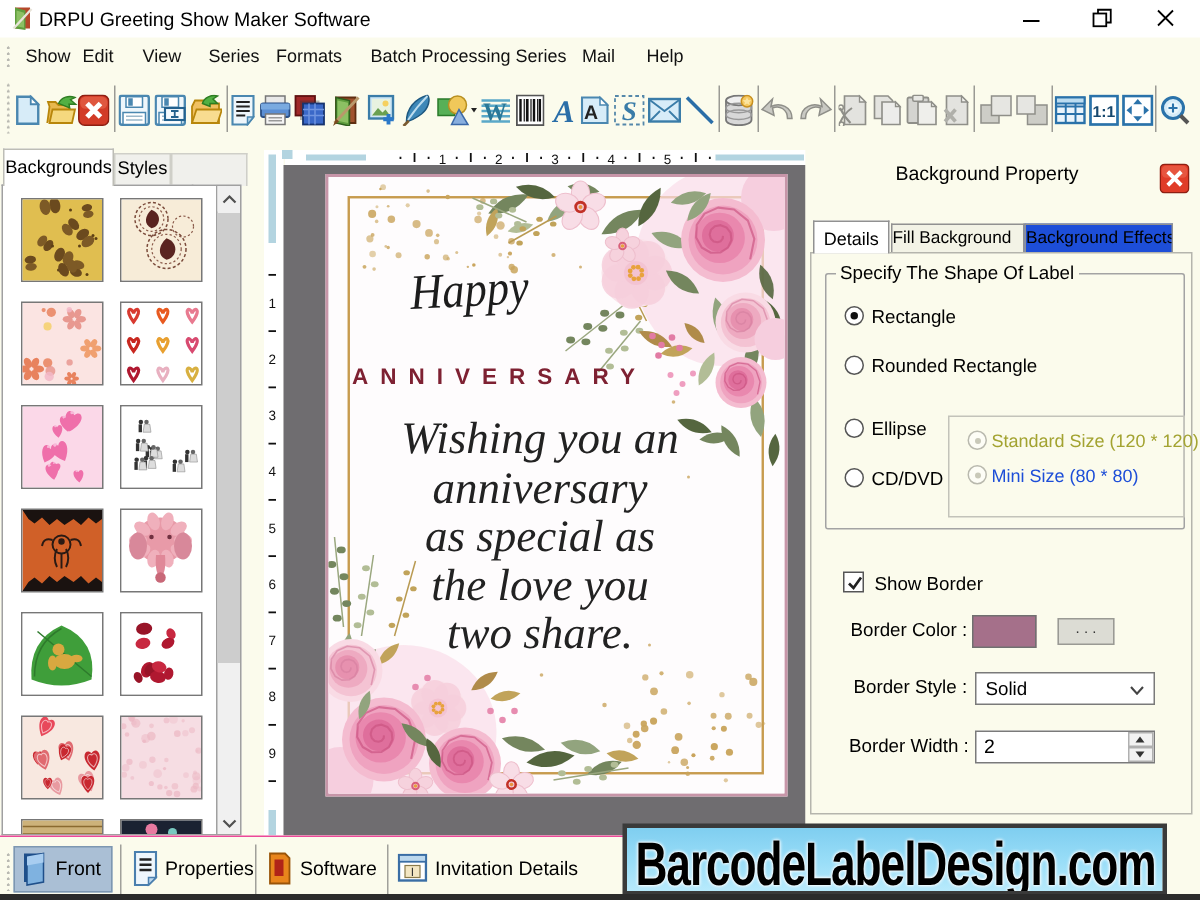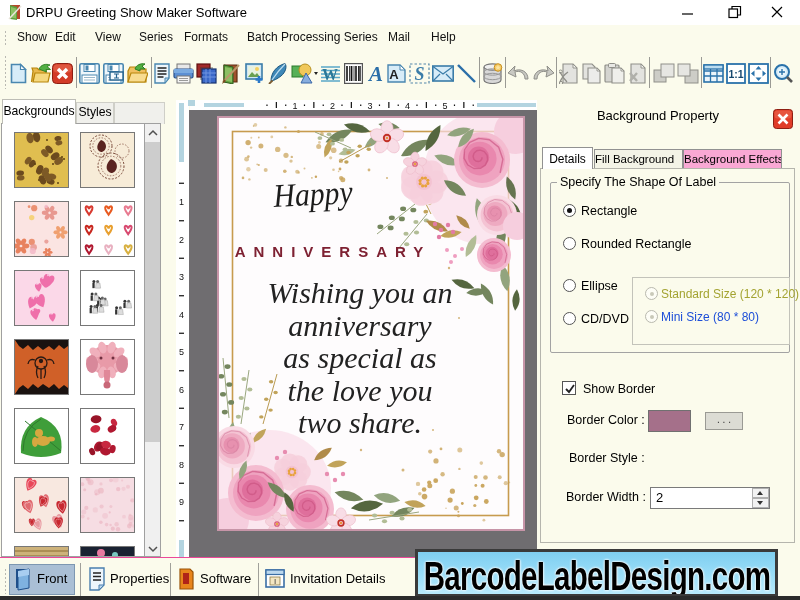--- a/index.html
+++ b/index.html
@@ -977,21 +977,21 @@
 </div>
 <div class="abs" id="rightpanel">
   <div class="abs" style="left:6px;top:13px;width:230px;text-align:center;font-size:13px;color:#000">Background Property</div>
   <svg class="abs" style="left:236px;top:14px" width="20" height="20" viewBox="0 0 20 20">
         <rect x="0.5" y="0.5" width="19" height="19" rx="3" fill="#e03c28" stroke="#8e1f12"></rect>
         <rect x="1.5" y="1.5" width="17" height="8" rx="3" fill="#ec6a52" opacity="0.55"></rect>
         <path d="M5.5 5.5 L14.5 14.5 M14.5 5.5 L5.5 14.5" stroke="#fff" stroke-width="2.6"></path>
       </svg>
   <div class="abs" style="left:5px;top:52px;width:51px;height:22px;background:#fff;border:1px solid #919191;border-bottom:none;z-index:2;font-size:12px;text-align:center;padding-top:4px">Details</div>
   <div class="abs" style="left:57px;top:54px;width:89px;height:20px;background:#f3f3e6;border:1px solid #919191;border-bottom:none;font-size:11.5px;padding-top:3px">Fill Background</div>
-  <div class="abs" style="left:146px;top:54px;width:99px;height:20px;background:#f9a8d4;border:1px solid #919191;border-bottom:none;font-size:11.5px;text-align:center;padding-top:3px;white-space:nowrap;overflow:hidden">Background Effects</div>
+  <div class="abs" style="left:146px;top:54px;width:99px;height:20px;background:#1d4ed8;border:1px solid #919191;border-bottom:none;font-size:11.5px;text-align:center;padding-top:3px;white-space:nowrap;overflow:hidden">Background Effects</div>
   <div class="abs" style="left:3px;top:73px;width:255px;height:375px;background:#fbfbec;border:1px solid #b5b5ad"></div>
   <fieldset class="abs" style="left:13px;top:80px;width:240px;height:178px;border:1px solid #a3a3a3;border-radius:2px">
     <legend style="font-size:12.5px;margin-left:6px;padding:0 3px;color:#000">Specify The Shape Of Label</legend>
   </fieldset>
   <div class="radio sel" style="left:26px;top:109px"></div>
       <div class="abs" style="left:44px;top:109px;font-size:12.5px">Rectangle</div>
   <div class="radio" style="left:26px;top:142px"></div>
       <div class="abs" style="left:44px;top:142px;font-size:12.5px">Rounded Rectangle</div>
   <div class="radio" style="left:26px;top:184px"></div>
       <div class="abs" style="left:44px;top:184px;font-size:12.5px">Ellipse</div>
@@ -1004,20 +1004,25 @@
       <div class="abs" style="left:124px;top:215px;font-size:12px;color:#1d4ed8;white-space:nowrap">Mini Size (80 * 80)</div>
   <div class="abs" style="left:25px;top:286px;width:14px;height:14px;background:#fff;border:1px solid #555"></div>
   <svg class="abs" style="left:27px;top:288px" width="12" height="12">
         <path d="M2 6 L5 9 L10 2" fill="none" stroke="#222" stroke-width="1.8"></path>
       </svg>
   <div class="abs" style="left:46px;top:287px;font-size:12.5px">Show Border</div>
   <div class="abs" style="left:30px;top:318px;font-size:12.5px">Border Color :</div>
   <div class="abs" style="left:111px;top:315px;width:43px;height:22px;background:#a5708a;border:1px solid #707070"></div>
   <div class="abs" style="left:168px;top:317px;width:38px;height:18px;background:#dcdcd4;border:1px solid #9a9a94;font-size:10px;text-align:center;color:#333;padding-top:1px">. . .</div>
   <div class="abs" style="left:32px;top:356px;font-size:12.5px">Border Style :</div>
+  <div class="abs" style="left:113px;top:353px;width:120px;height:22px;background:#fff;border:1px solid #7a7a7a;font-size:12.5px;padding:3px 0 0 6px">Solid
+    <svg class="abs" style="right:6px;top:8px" width="10" height="7">
+          <path d="M1 1 L5 5.5 L9 1" fill="none" stroke="#444" stroke-width="1.4"></path>
+        </svg>
+  </div>
   <div class="abs" style="left:29px;top:395px;font-size:12.5px">Border Width :</div>
   <div class="abs" style="left:113px;top:392px;width:120px;height:22px;background:#fff;border:1px solid #7a7a7a;font-size:13px;padding:2px 0 0 5px">2</div>
   <div class="abs" style="left:215px;top:393px;width:17px;height:10px;background:#f2f2f2;border:1px solid #b0b0b0"></div>
   <div class="abs" style="left:215px;top:403px;width:17px;height:10px;background:#f2f2f2;border:1px solid #b0b0b0"></div>
   <svg class="abs" style="left:219px;top:395px" width="8" height="6">
         <path d="M1 5 L4 1 L7 5" fill="#333"></path>
       </svg>
   <svg class="abs" style="left:219px;top:405px" width="8" height="6">
         <path d="M1 1 L4 5 L7 1" fill="#333"></path>
       </svg>

